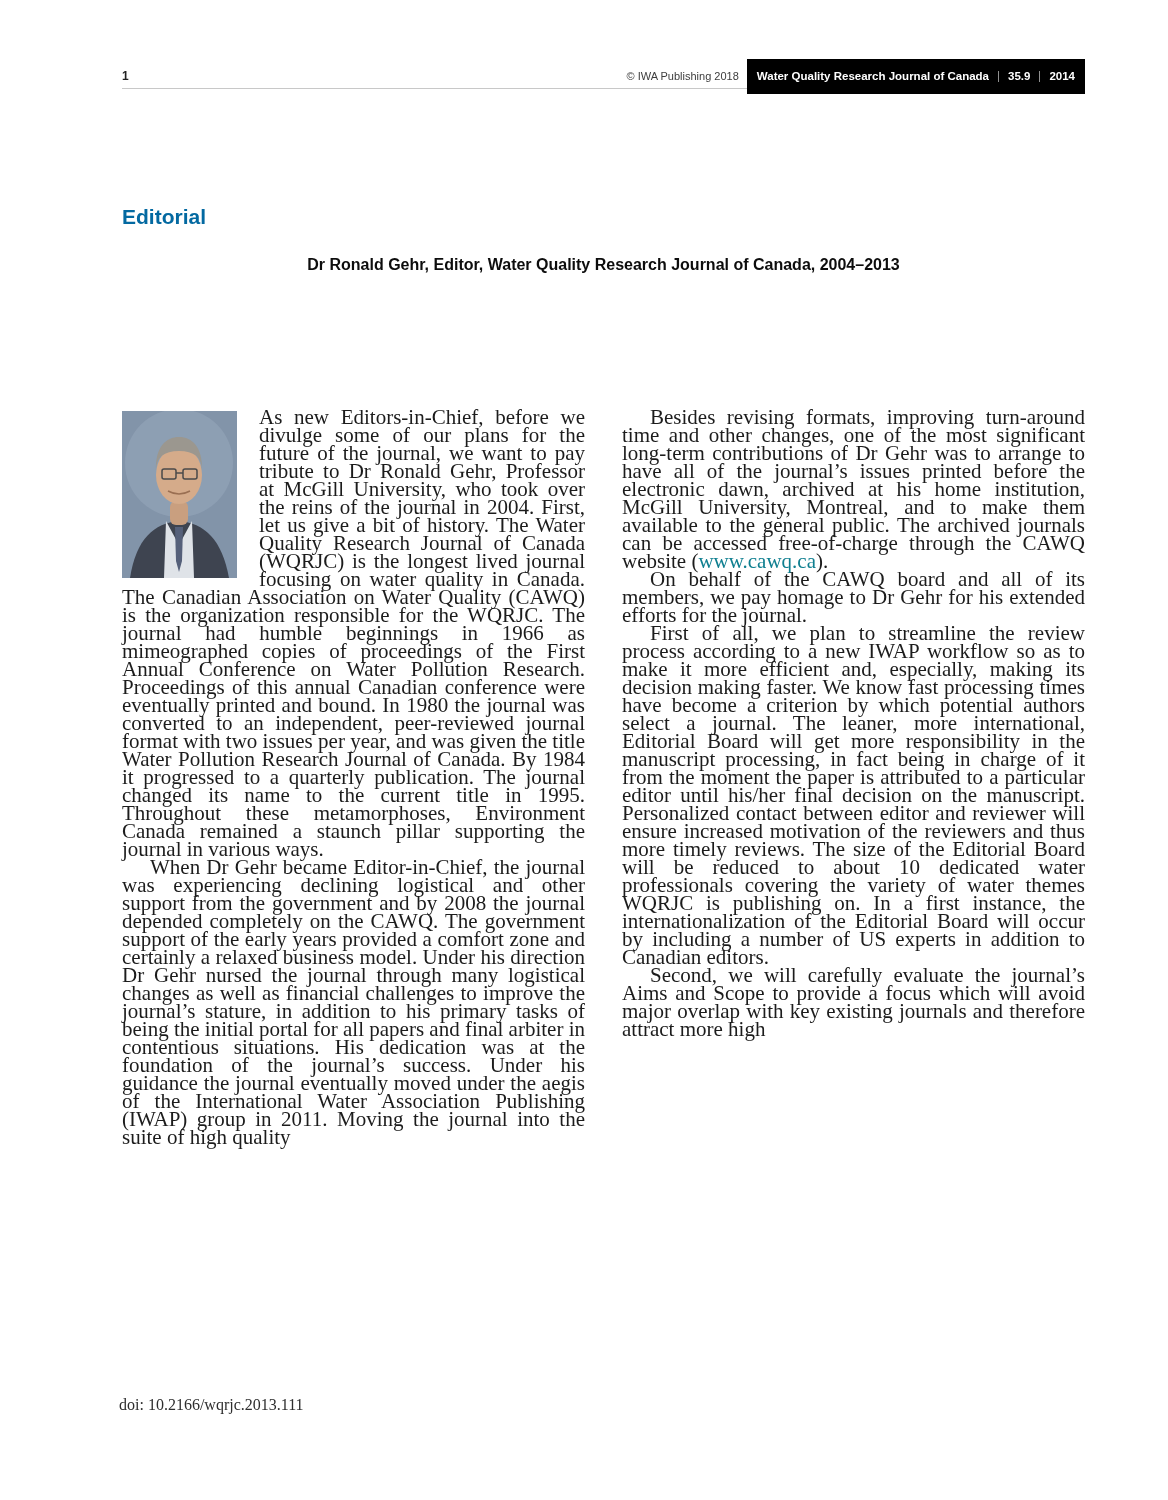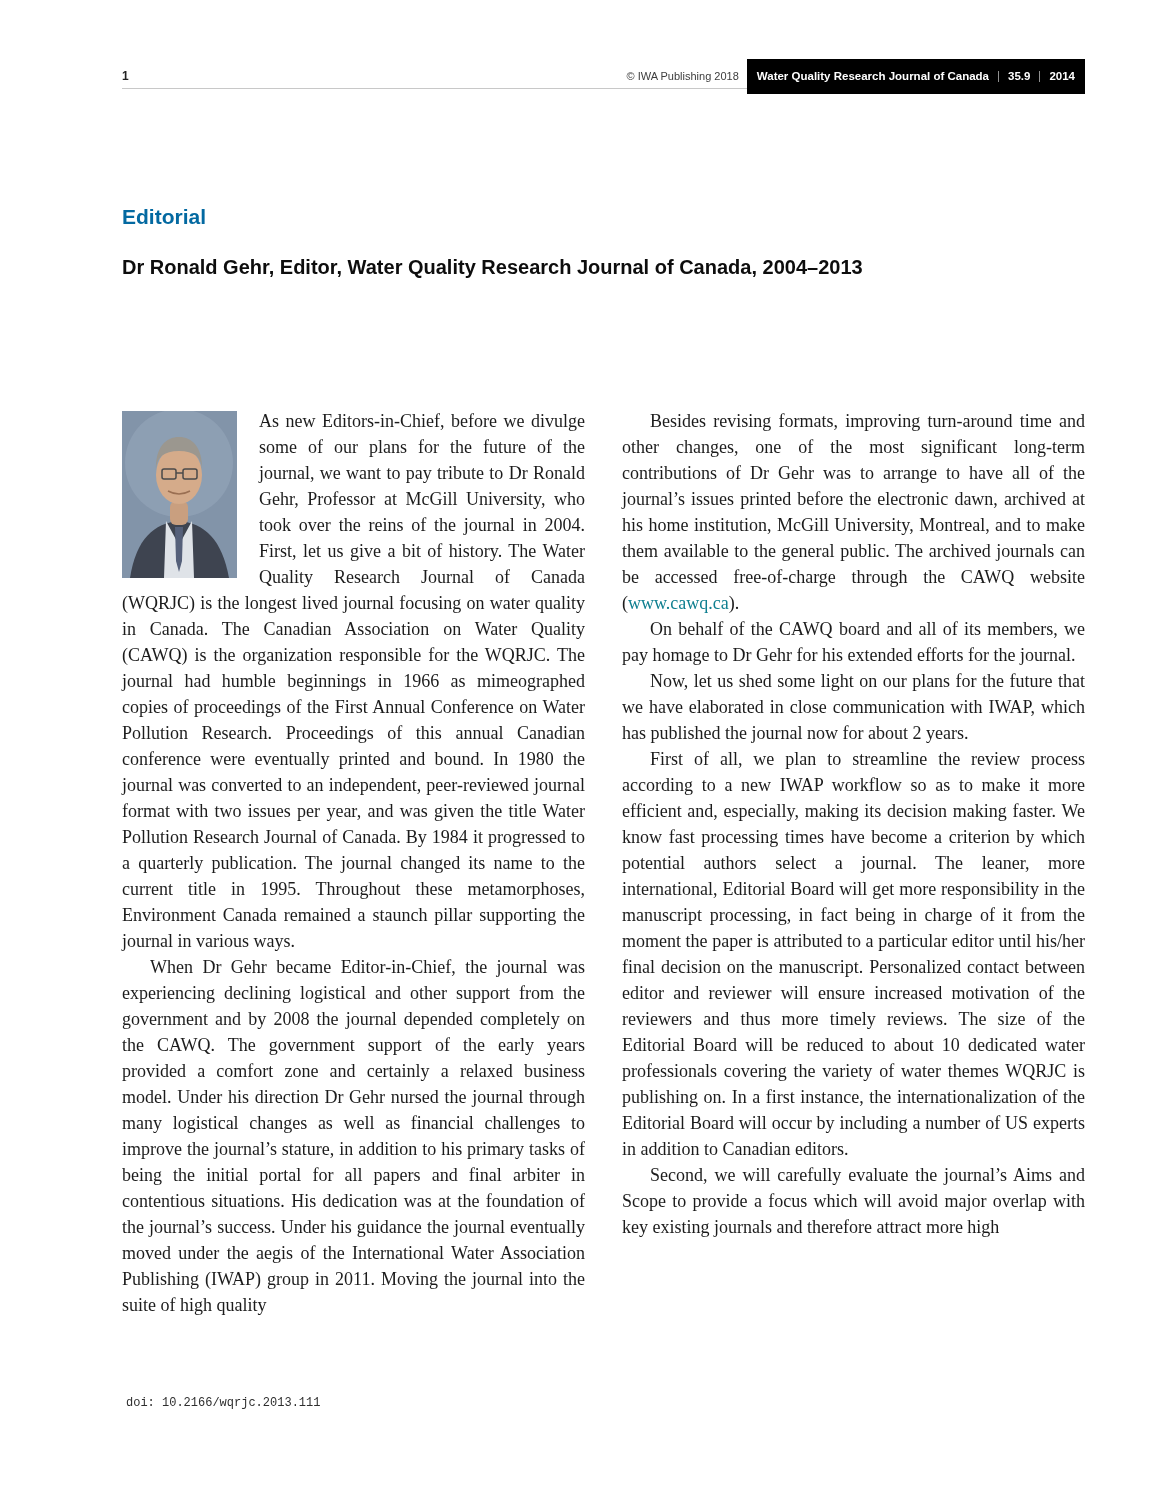--- a/index.html
+++ b/index.html
@@ -35,51 +35,51 @@
 
   
   .section {
     position: absolute; top: 205px; left: 122px;
     font-family: "Liberation Sans", "DejaVu Sans", sans-serif;
     font-size: 21px; font-weight: bold; color: #0369a1;
   }
   .title {
     position: absolute; top: 256px; left: 122px; right: 83px;
     font-family: "Liberation Sans", "DejaVu Sans", sans-serif;
-    font-size: 20px; font-weight: bold; color: #0d0d0d;
+    font-size: 16px; font-weight: bold; color: #0d0d0d; text-align: center;
   }
 
   
   .columns {
     position: absolute; top: 408px; left: 122px; width: 963px;
     display: flex; gap: 37px;
   }
   .col {
     width: 463px;
-    font-size: 18px; line-height: 26px;
+    font-size: 21px; line-height: 18px;
     text-align: justify;
     hyphens: auto;
   }
   .col p { margin: 0; }
   .col p.indent { text-indent: 28px; }
 
   .photo {
     float: left;
     width: 115px; height: 167px;
     margin: 3px 22px 7px 0;
     overflow: hidden;
   }
   .photo svg { display: block; }
 
   .link { color: var(--link-color, #0f7f90); text-decoration: none; cursor: pointer; }
 
   .doi {
-    position: absolute; top: 1396px; left: 126px;
-    font-family: Liberation Mono, monospace;
-    font-size: 12px; color: #2e2e2e;
+    position: absolute; top: 1396px; left: 119px;
+    font-family: Liberation Serif, serif;
+    font-size: 16px; color: #2e2e2e;
   }
 </style>
 </head>
 <body>
 
 <div class="page">
 
   <header class="header">
     <span class="pagenum">1</span>
     <span class="spacer"></span>
@@ -115,21 +115,20 @@
           <path d="M46 80 Q57 86 68 80" fill="none" stroke="#9a6f52" stroke-width="1.5"></path>
         </svg>
       </figure>
       <p>As new Editors-in-Chief, before we divulge some of our plans for the future of the journal, we want to pay tribute to Dr Ronald Gehr, Professor at McGill University, who took over the reins of the journal in 2004. First, let us give a bit of history. The Water Quality Research Journal of Canada (WQRJC) is the longest lived journal focusing on water quality in Canada. The Canadian Association on Water Quality (CAWQ) is the organization responsible for the WQRJC. The journal had humble beginnings in 1966 as mimeographed copies of proceedings of the First Annual Conference on Water Pollution Research. Proceedings of this annual Canadian conference were eventually printed and bound. In 1980 the journal was converted to an independent, peer-reviewed journal format with two issues per year, and was given the title Water Pollution Research Journal of Canada. By 1984 it progressed to a quarterly publication. The journal changed its name to the current title in 1995. Throughout these metamorphoses, Environment Canada remained a staunch pillar supporting the journal in various ways.</p>
       <p class="indent">When Dr Gehr became Editor-in-Chief, the journal was experiencing declining logistical and other support from the government and by 2008 the journal depended completely on the CAWQ. The government support of the early years provided a comfort zone and certainly a relaxed business model. Under his direction Dr Gehr nursed the journal through many logistical changes as well as financial challenges to improve the journal’s stature, in addition to his primary tasks of being the initial portal for all papers and final arbiter in contentious situations. His dedication was at the foundation of the journal’s success. Under his guidance the journal eventually moved under the aegis of the International Water Association Publishing (IWAP) group in 2011. Moving the journal into the suite of high quality</p>
     </div>
 
     <div class="col">
       <p class="indent"><span>Besides revising formats, improving turn-around time and other changes, one of the most significant long-term contributions of Dr Gehr was to arrange to have all of the journal’s issues printed before the electronic dawn, archived at his home institution, McGill University, Montreal, and to make them available to the general public. The archived journals can be accessed free-of-charge through the CAWQ website (</span><a class="link" href="#">www.cawq.ca</a><span>).</span></p>
       <p class="indent">On behalf of the CAWQ board and all of its members, we pay homage to Dr Gehr for his extended efforts for the journal.</p>
-      <p class="indent">Now, let us shed some light on our plans for the future that we have elaborated in close communication with IWAP, which has published the journal now for about 2 years.</p>
       <p class="indent">First of all, we plan to streamline the review process according to a new IWAP workflow so as to make it more efficient and, especially, making its decision making faster. We know fast processing times have become a criterion by which potential authors select a journal. The leaner, more international, Editorial Board will get more responsibility in the manuscript processing, in fact being in charge of it from the moment the paper is attributed to a particular editor until his/her final decision on the manuscript. Personalized contact between editor and reviewer will ensure increased motivation of the reviewers and thus more timely reviews. The size of the Editorial Board will be reduced to about 10 dedicated water professionals covering the variety of water themes WQRJC is publishing on. In a first instance, the internationalization of the Editorial Board will occur by including a number of US experts in addition to Canadian editors.</p>
       <p class="indent">Second, we will carefully evaluate the journal’s Aims and Scope to provide a focus which will avoid major overlap with key existing journals and therefore attract more high</p>
     </div>
 
   </div>
 
   <div class="doi">doi: 10.2166/wqrjc.2013.111</div>
 
 </div>
 

